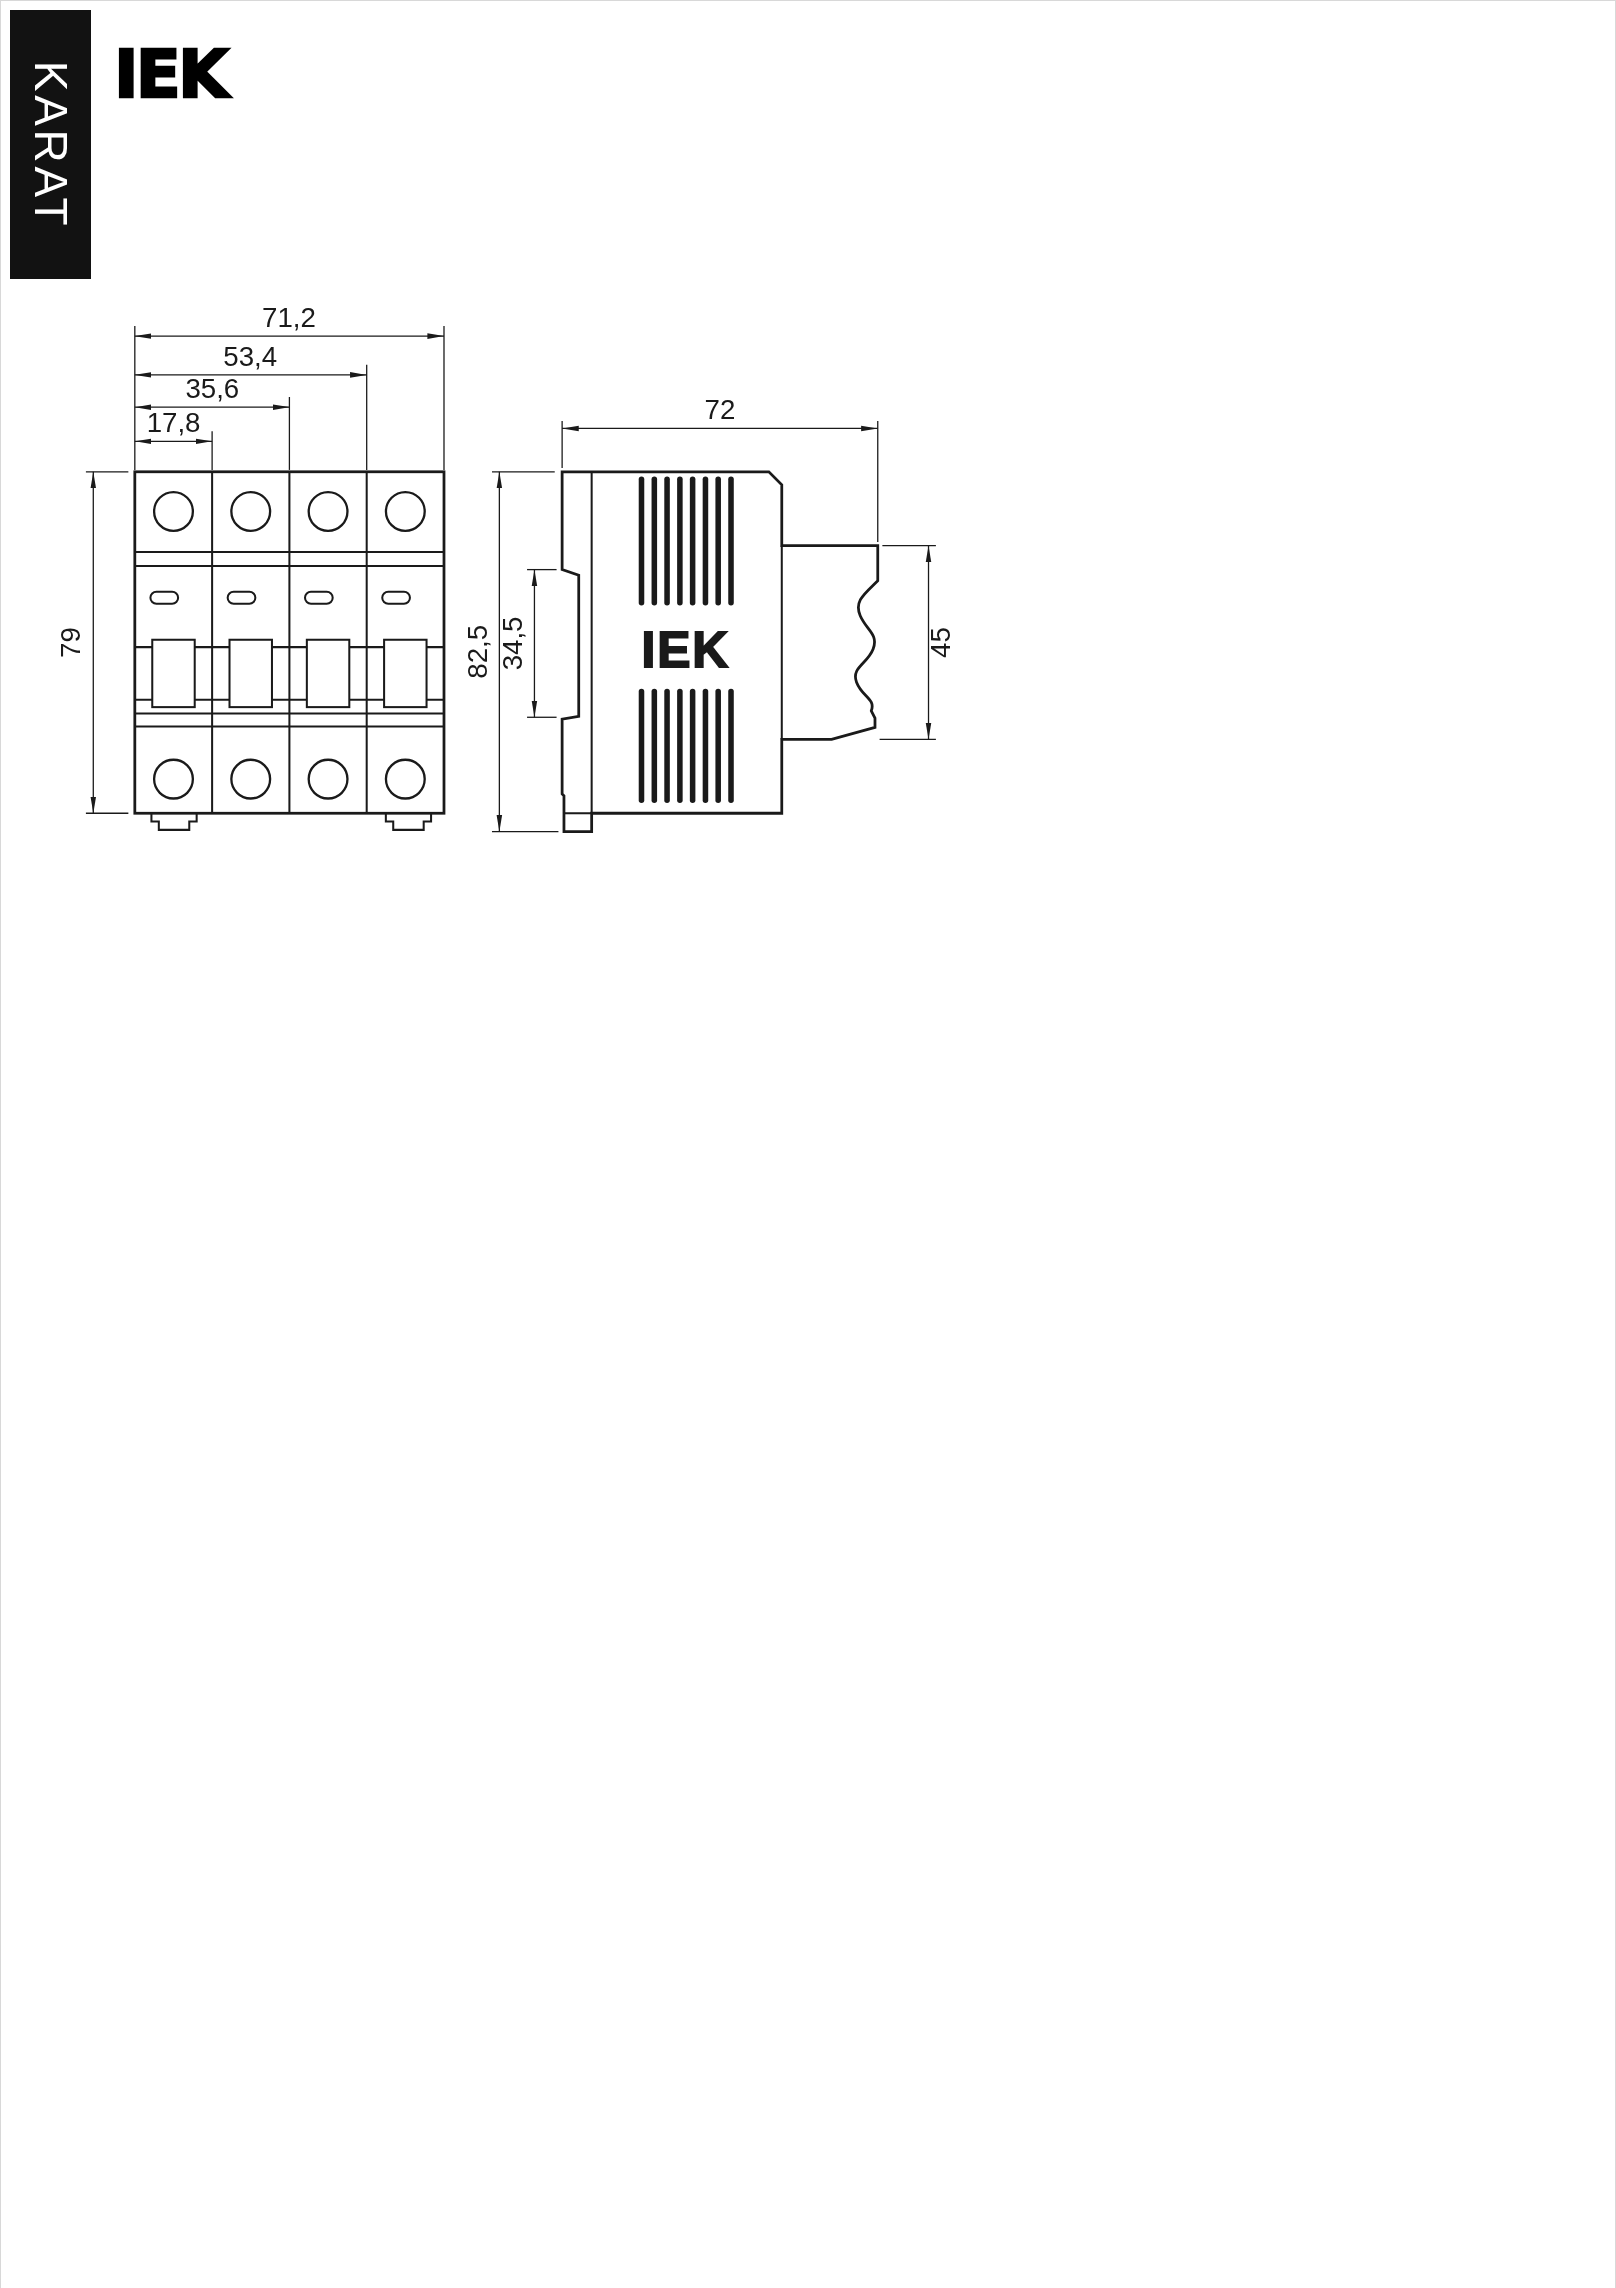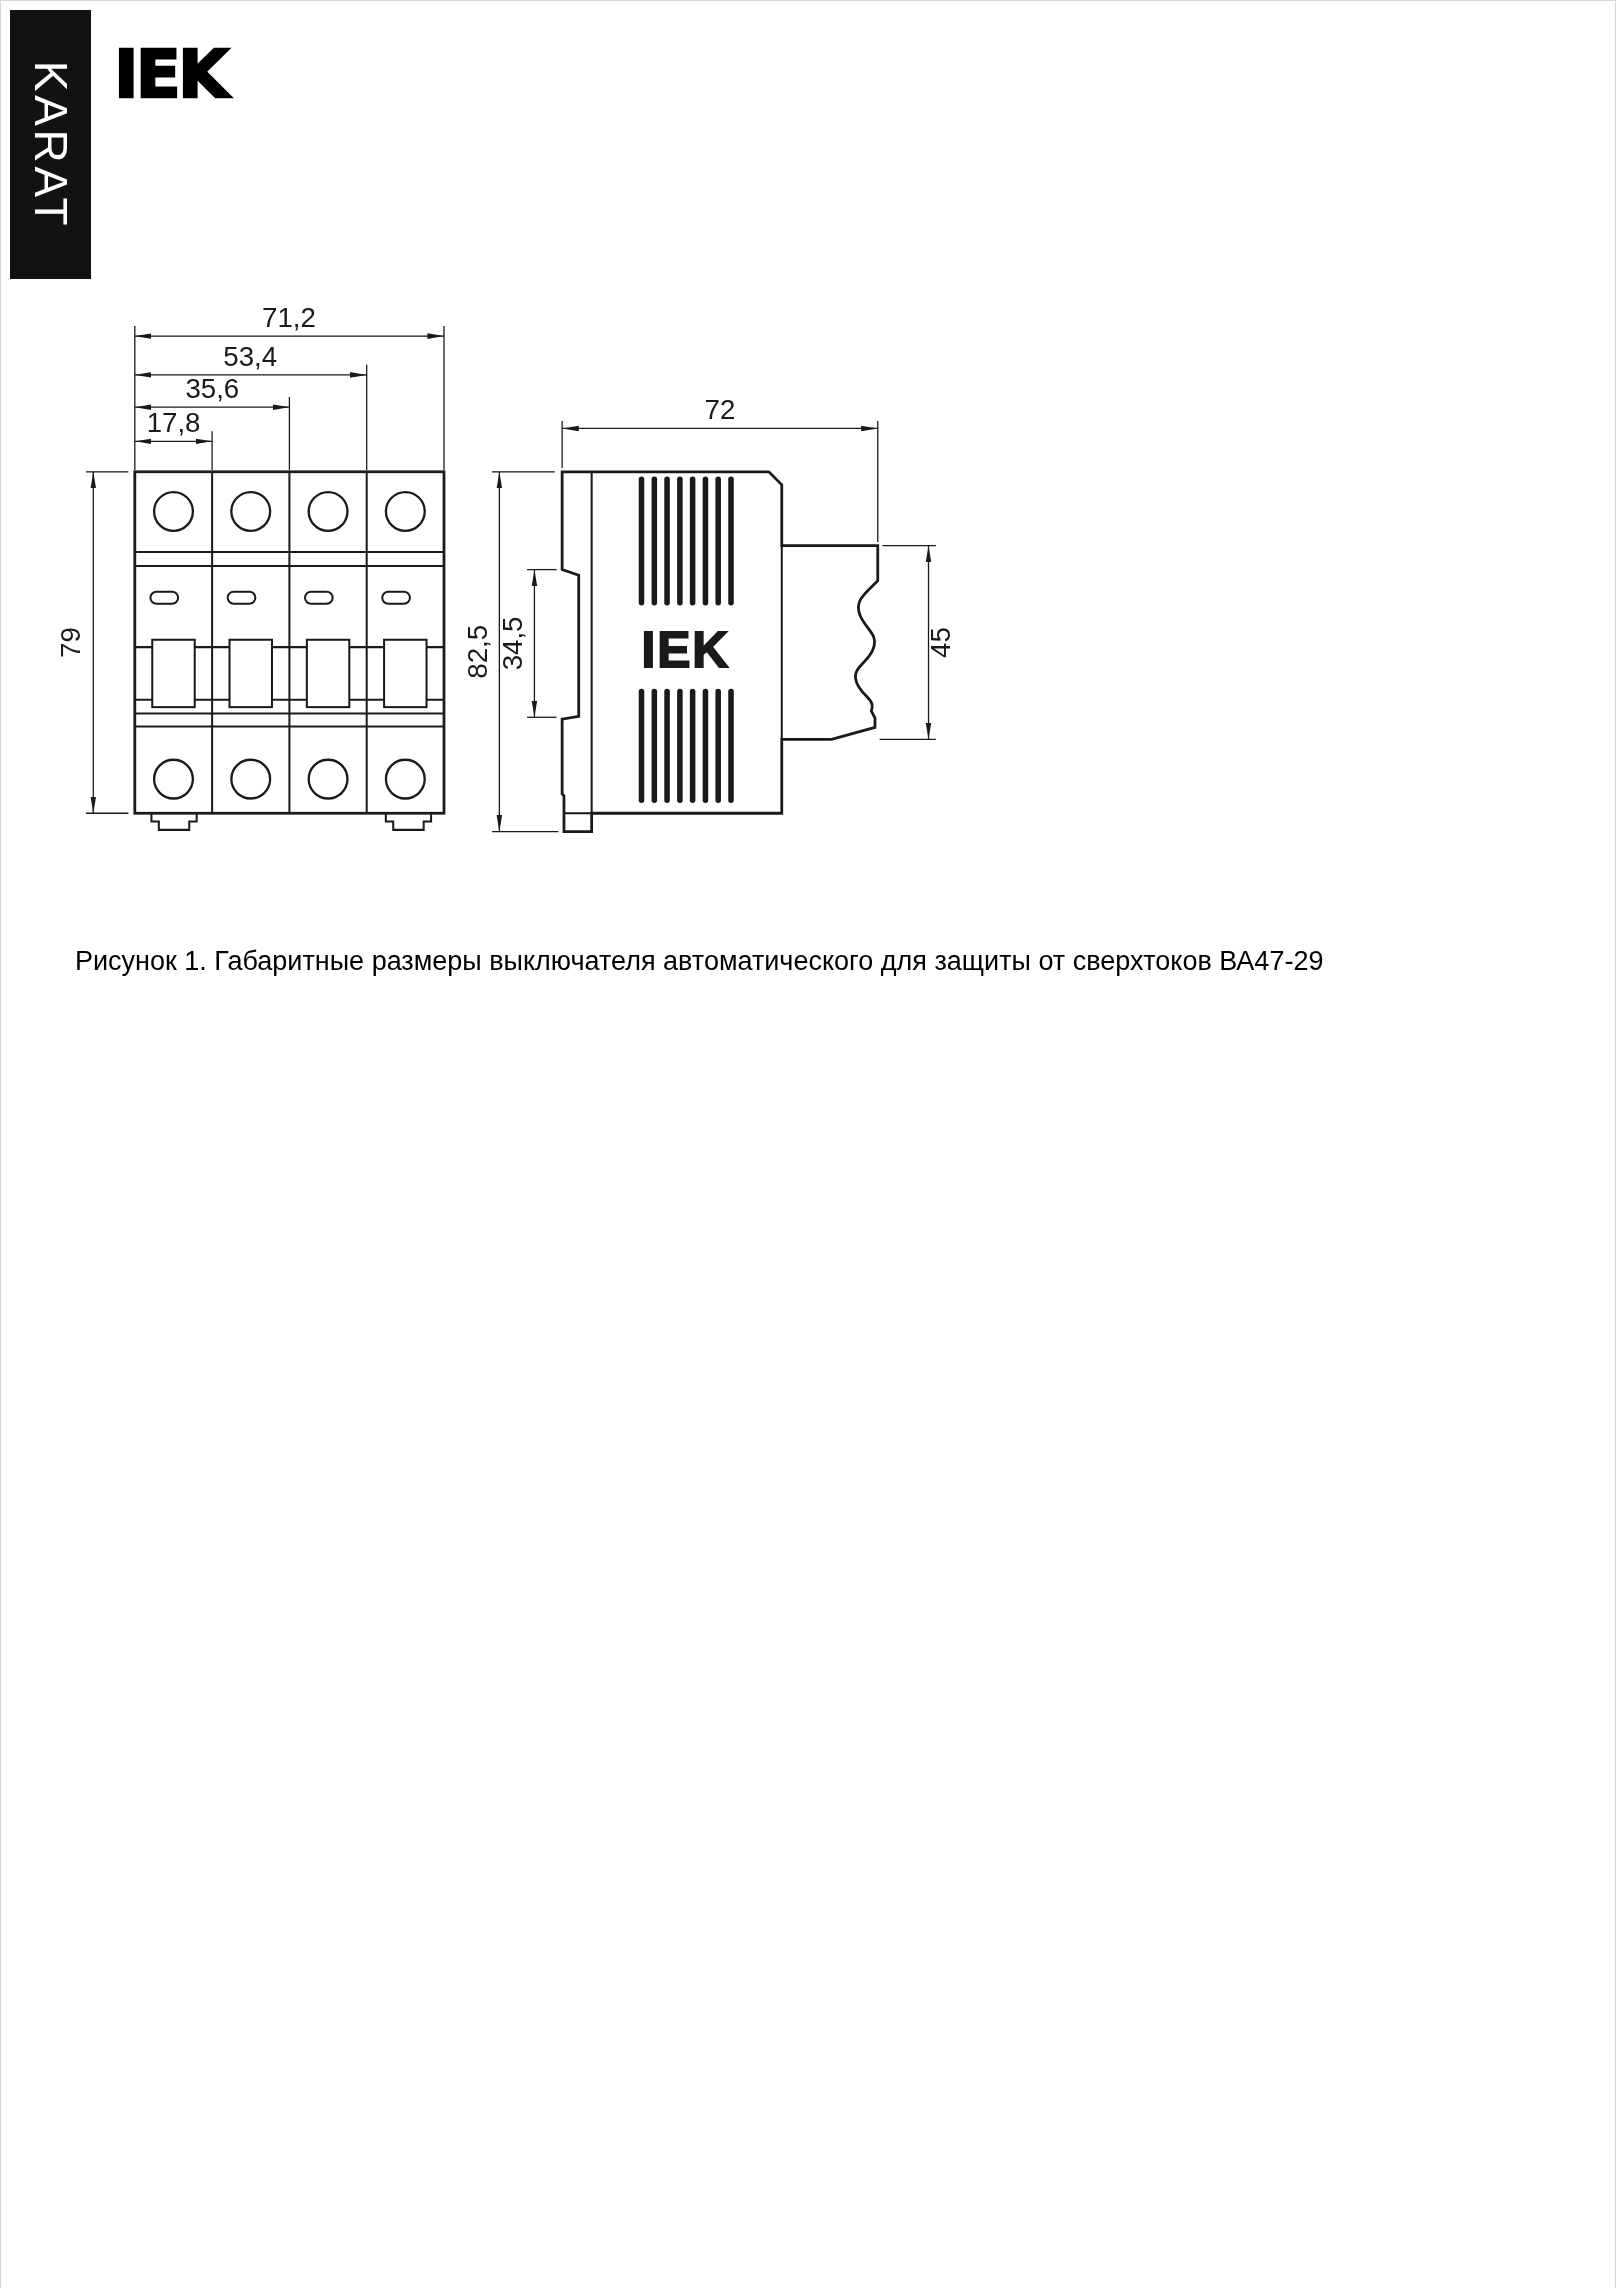--- a/index.html
+++ b/index.html
@@ -220,16 +220,15 @@
       <line x1="578" y1="616" x2="578" y2="776" marker-start="url(#arrowhead)" marker-end="url(#arrowhead)"></line>
       <text transform="translate(564 696) rotate(-90)" text-anchor="middle" font-size="30" stroke="none">34,5</text>
 
       <line x1="955" y1="590" x2="1013" y2="590"></line>
       <line x1="952" y1="800" x2="1013" y2="800"></line>
       <line x1="1005" y1="590" x2="1005" y2="800" marker-start="url(#arrowhead)" marker-end="url(#arrowhead)"></line>
       <text transform="translate(1028 695) rotate(-90)" text-anchor="middle" font-size="30" stroke="none">45</text>
     </g>
   </svg>
 
-  <p class="caption">Рисунок 1. Габаритные размеры выключателя автоматического для защиты от сверхтоков ВА47-29</p>
 
 </div>
 
 
 </body></html>

